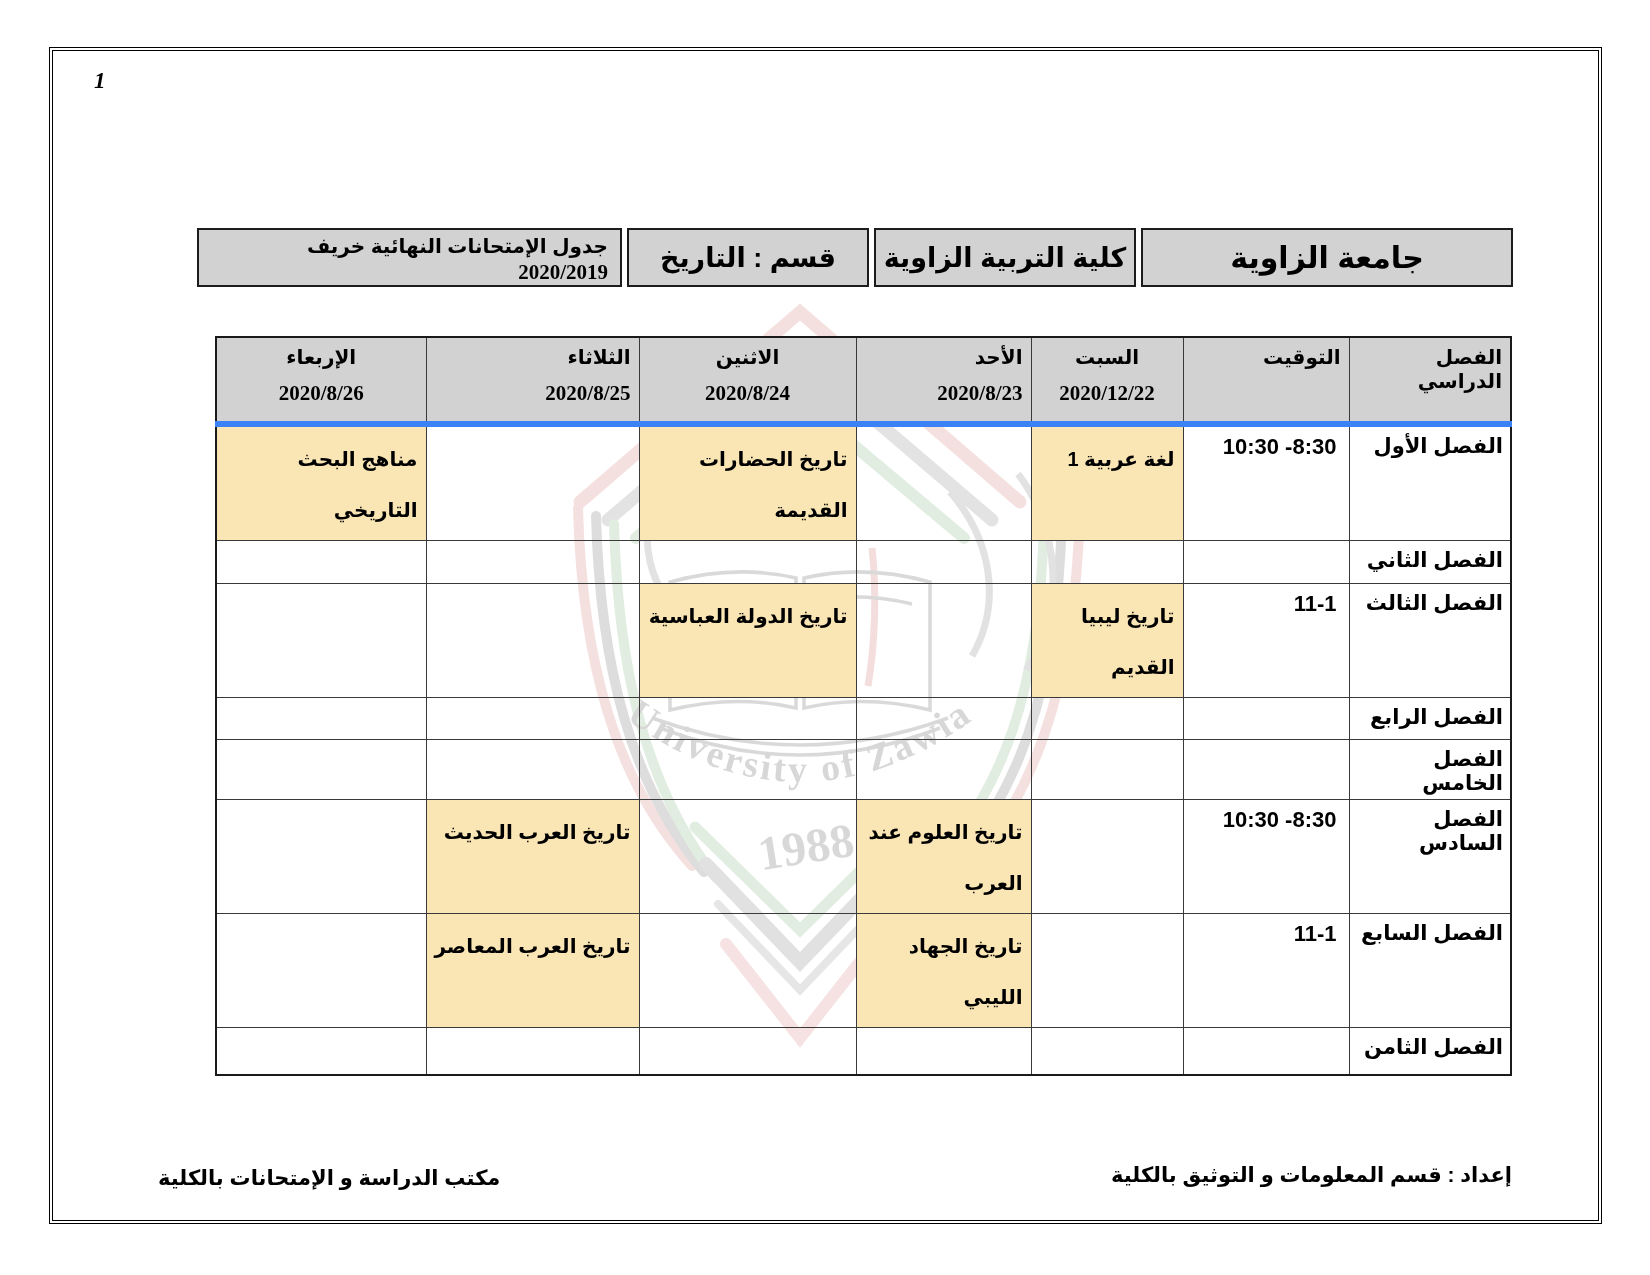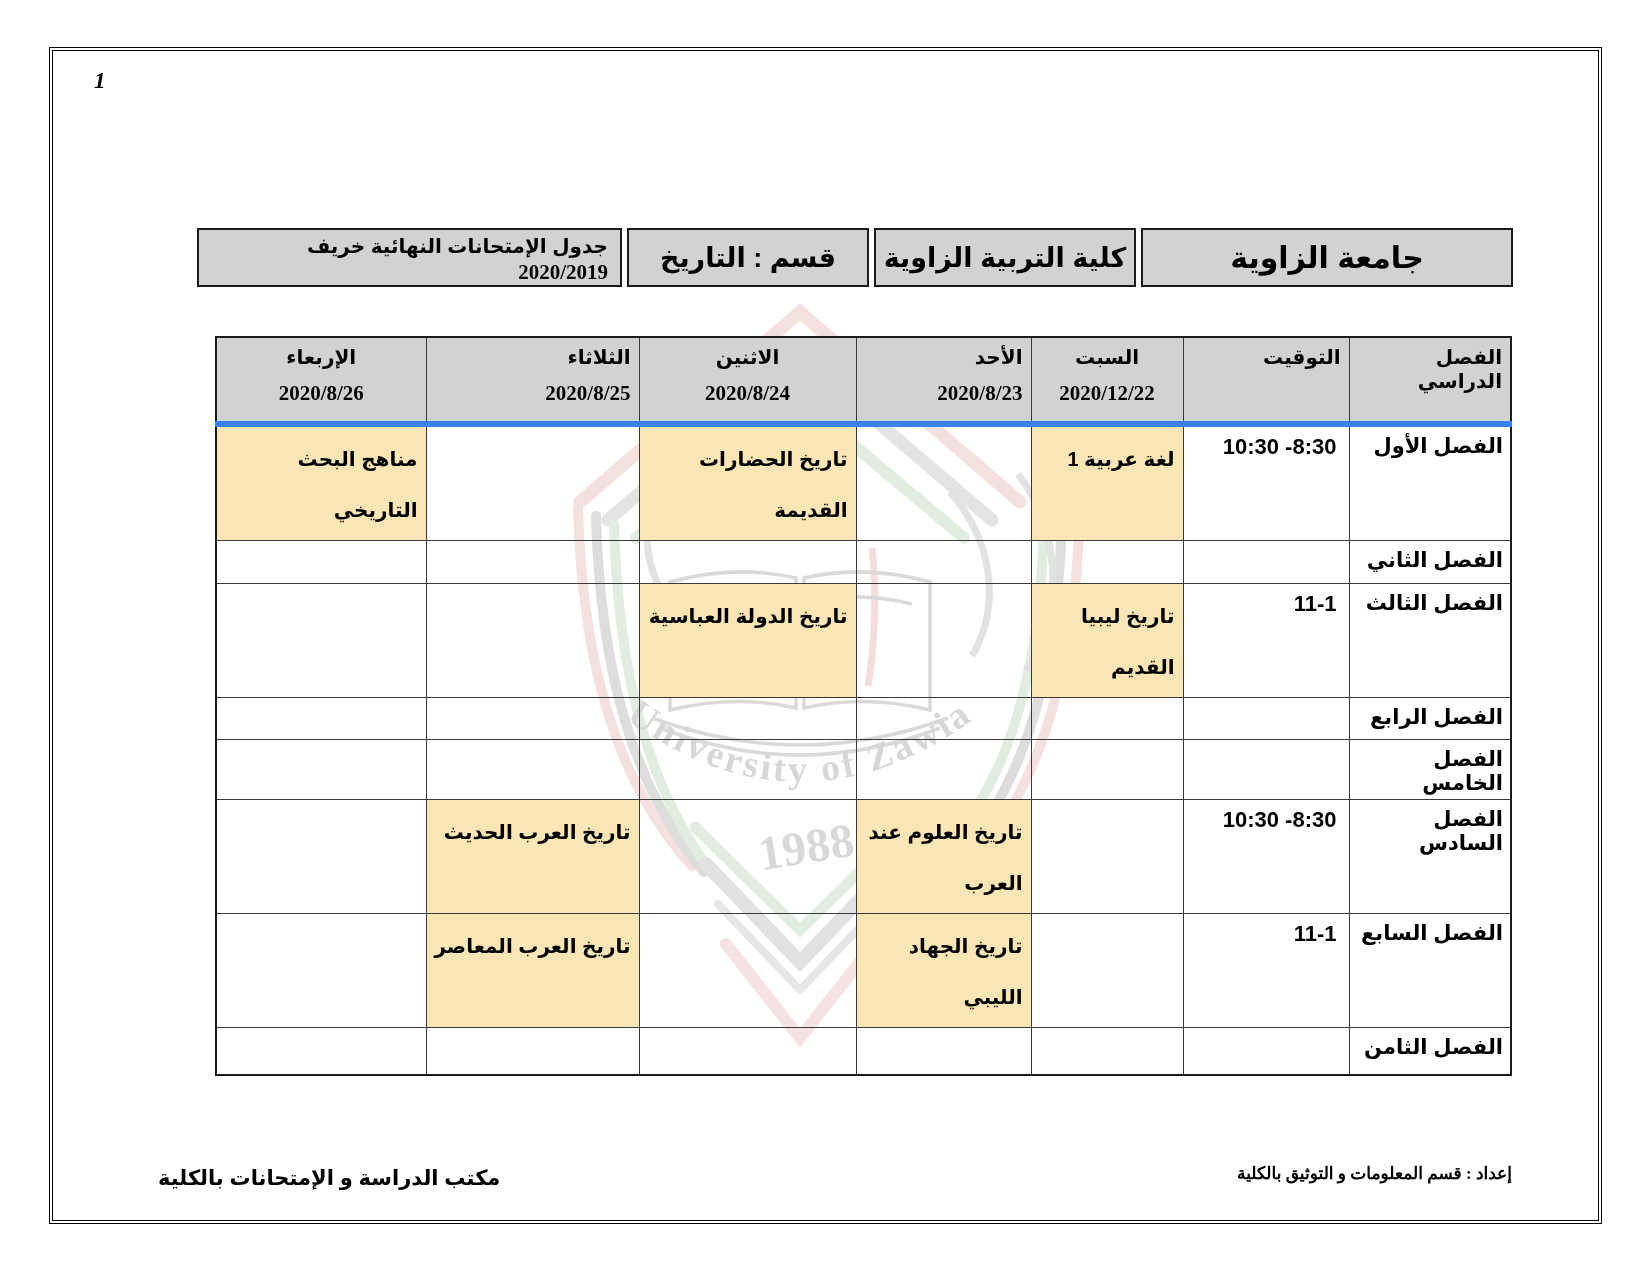--- a/index.html
+++ b/index.html
@@ -38,21 +38,21 @@
   table.exam td{font-size:20px;text-align:right;padding:7px 8px 4px 4px;background:transparent;}
   table.exam td.day{line-height:2.55;}
   table.exam td.hl{background:#fae5b4;}
   table.exam td.time{font-size:22px;padding-right:12px;}
   table.exam td.sem{font-size:21px;padding-right:7px;}
   tbody tr:nth-child(1){height:105px;} tbody tr:nth-child(2){height:43px;}
   tbody tr:nth-child(3){height:92px;}  tbody tr:nth-child(4){height:42px;}
   tbody tr:nth-child(5){height:43px;}  tbody tr:nth-child(6){height:100px;}
   tbody tr:nth-child(7){height:93px;}  tbody tr:nth-child(8){height:47px;}
   
-  .footer-right{position:absolute;top:1163px;right:138px;font-size:17px;font-weight:bold;font-family:Liberation Serif, serif;}
+  .footer-right{position:absolute;top:1163px;right:138px;font-size:21px;font-weight:bold;}
   .footer-left{position:absolute;top:1166px;left:158px;font-size:21px;font-weight:bold;}
 </style>
 </head>
 <body>
 
 <div class="frame">
   <div class="f2"></div>
   <div class="f3"></div>
 </div>
 

